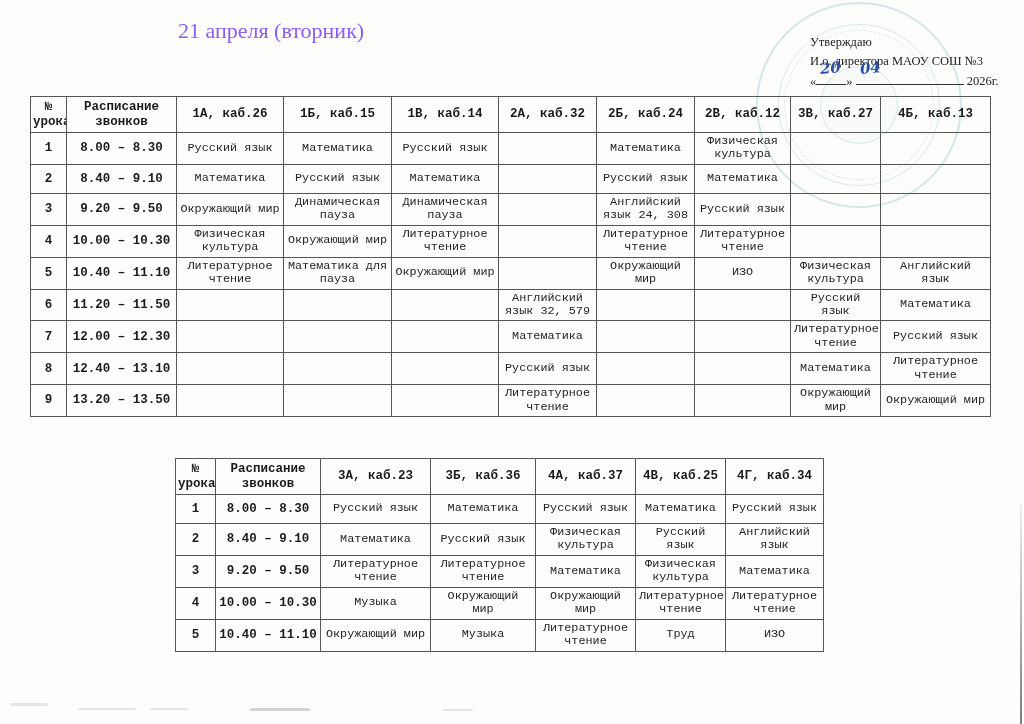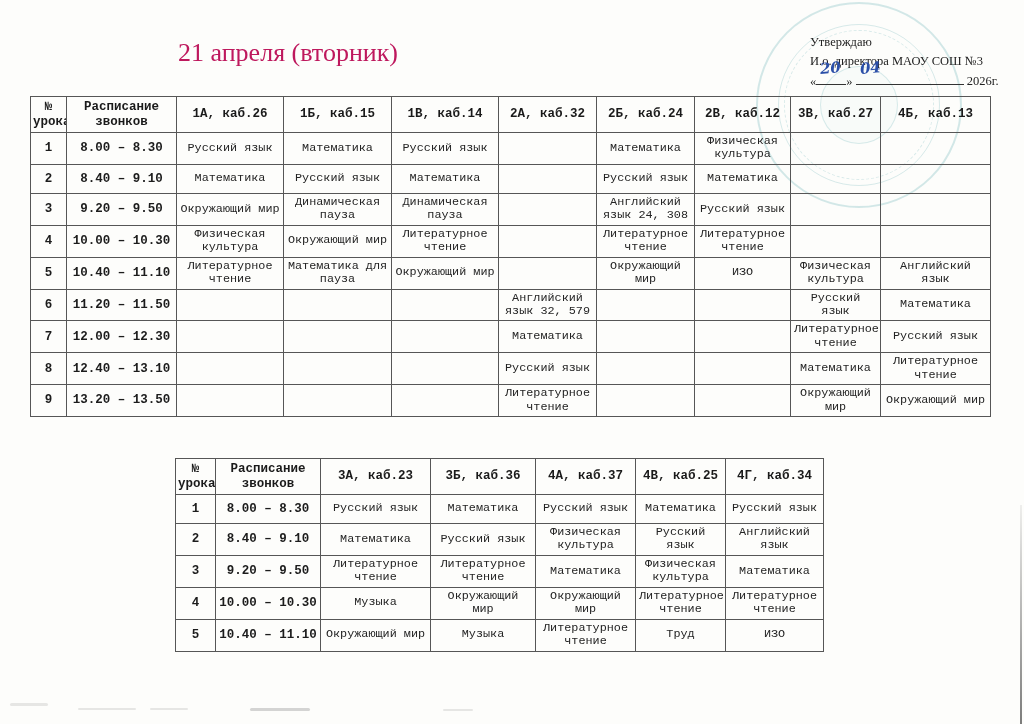--- a/index.html
+++ b/index.html
@@ -10,21 +10,21 @@
     color:#1e1e1e;
   }
   .sheet{position:absolute;inset:0;}
 
   
   .title{
     position:absolute;left:178px;top:18px;
     display:flex;align-items:baseline;gap:8px;white-space:nowrap;
   }
   .title .prefix{font-weight:bold;font-size:14.5px;letter-spacing:.6px;color:#222;}
-  .title .main{font-size:26px;color:#be185d;margin-top:20px;}
+  .title .main{font-size:22px;color:#8b5cf6;}
 
   
   .approval{
     position:absolute;left:810px;top:33px;width:236px;
     font-size:12.5px;line-height:1.55;color:#222;z-index:3;
   }
   .approval .row{white-space:nowrap;}
   .uline{display:inline-block;border-bottom:1px solid #333;height:12px;vertical-align:baseline;position:relative;}
   .w88{width:88px;} .w34{width:30px;} .w64{width:62px;} .w40{width:46px;}
   .hand{

